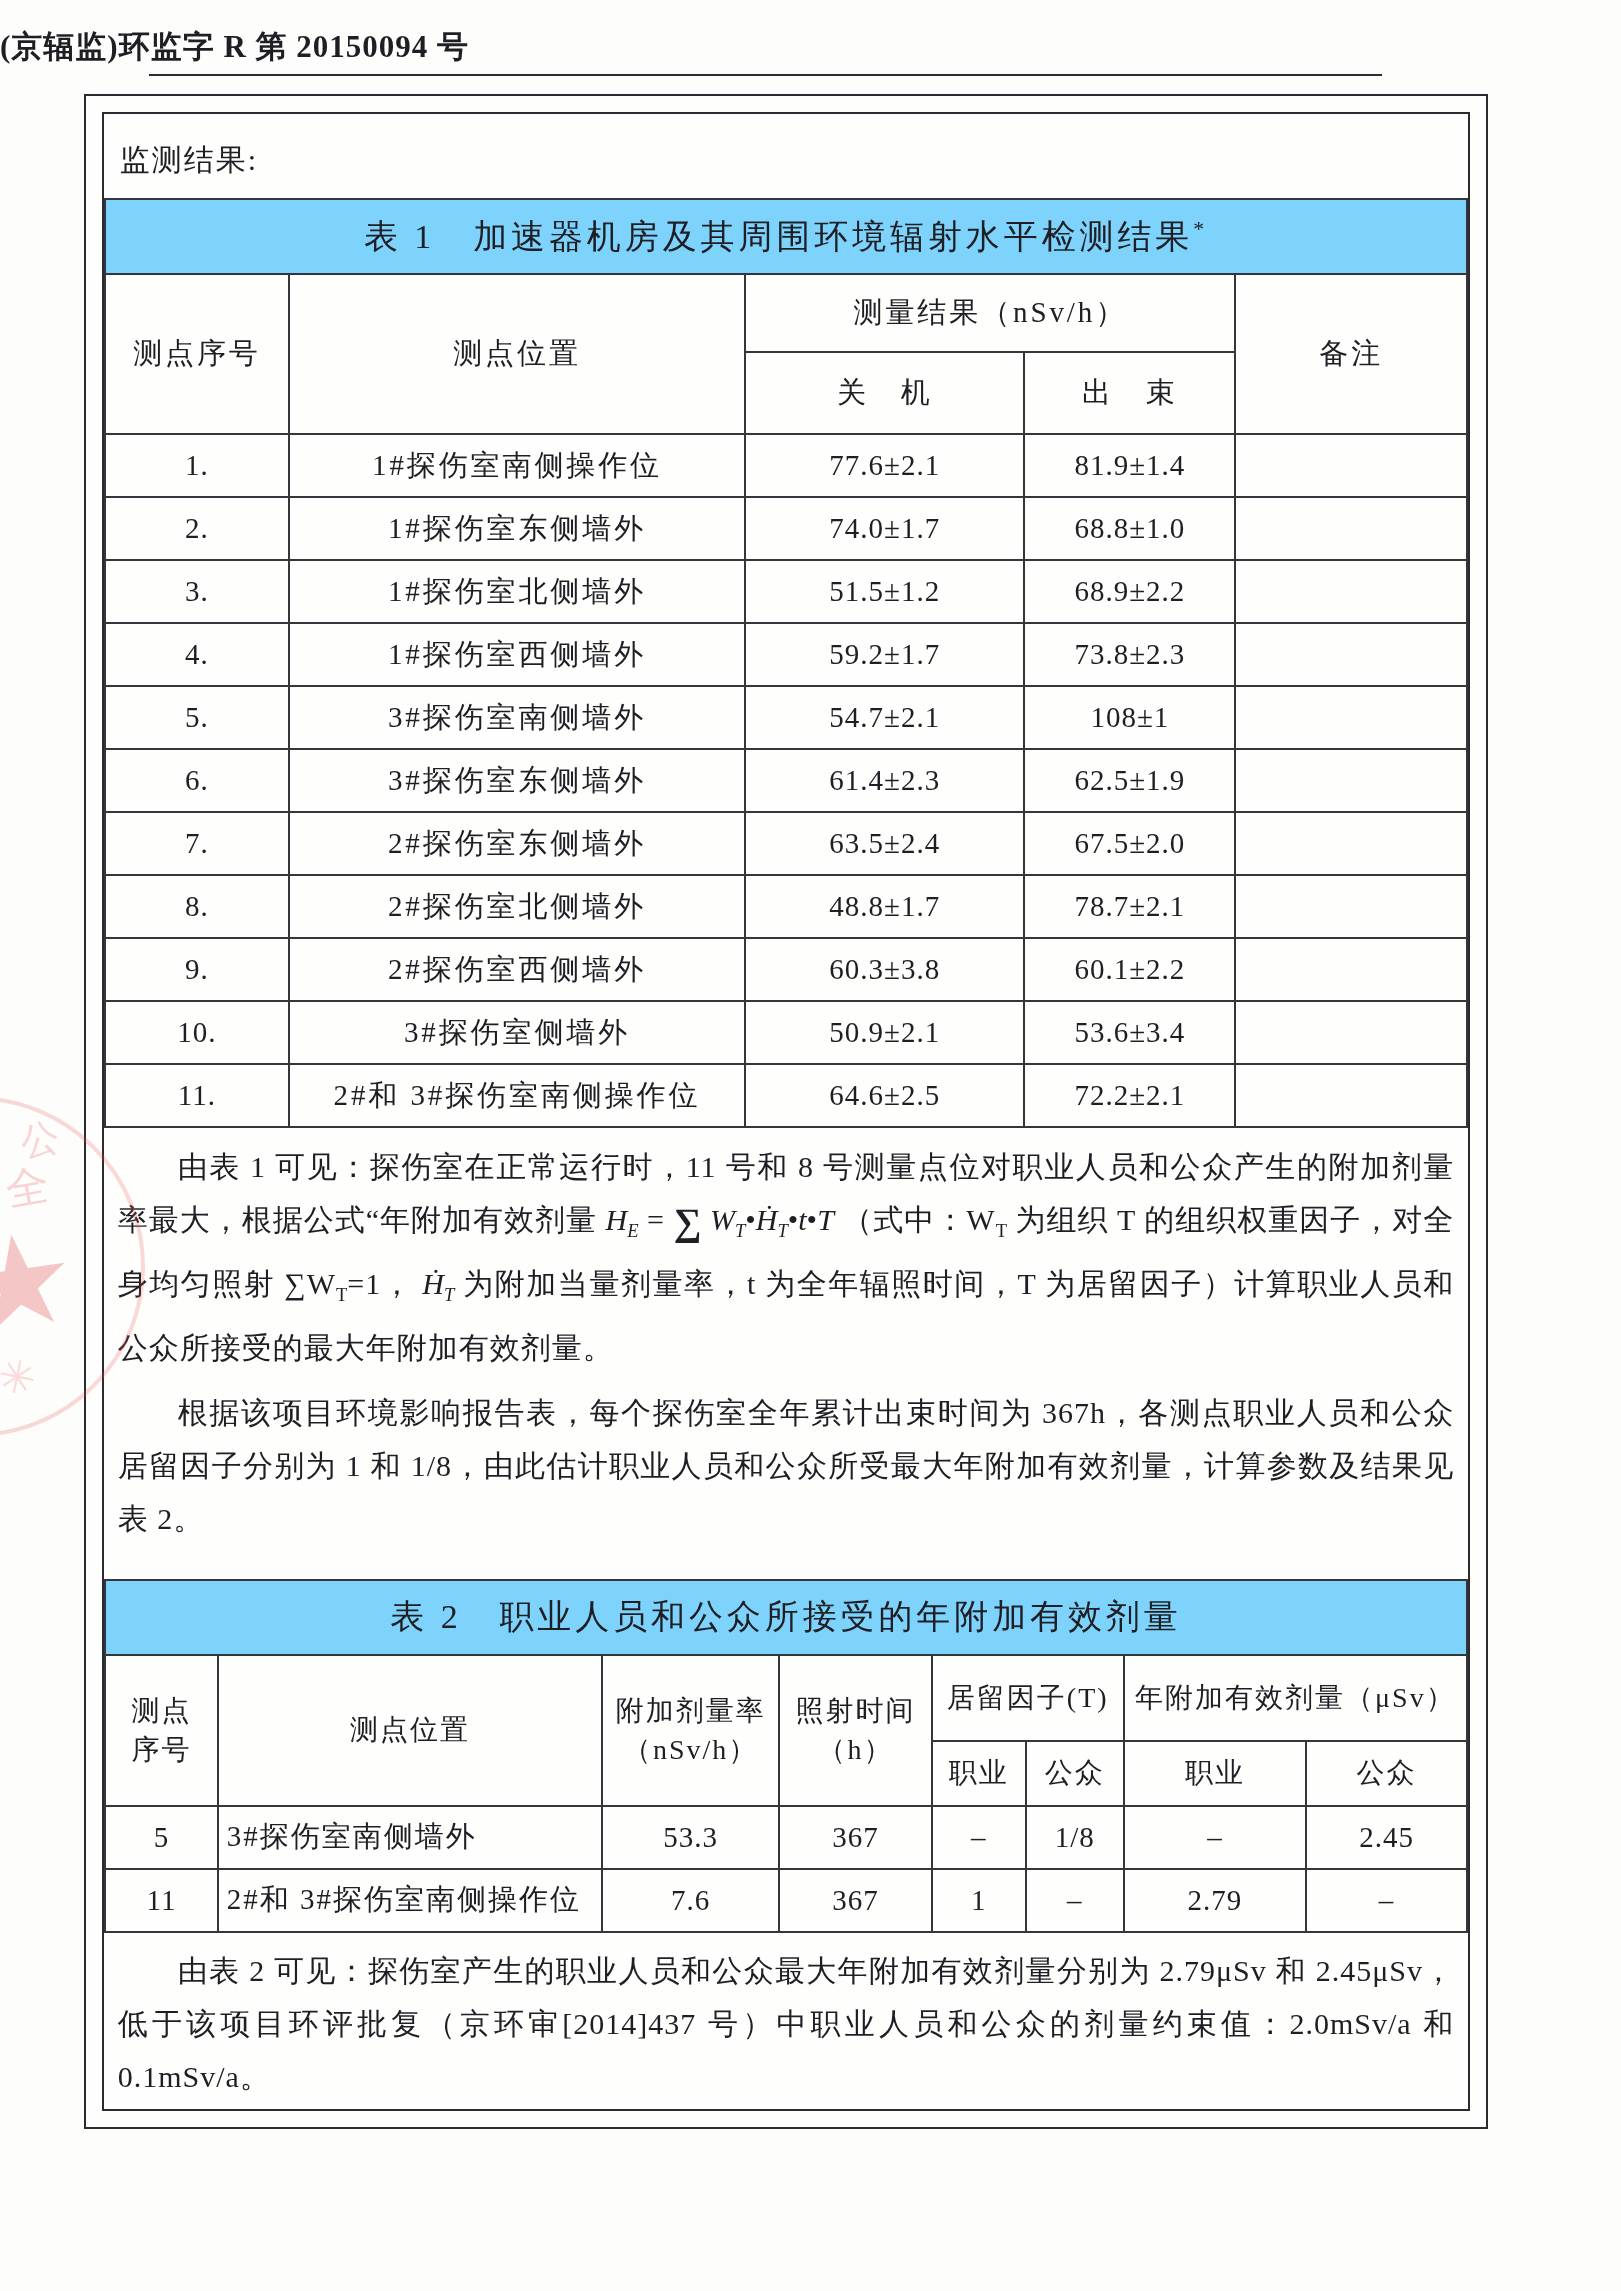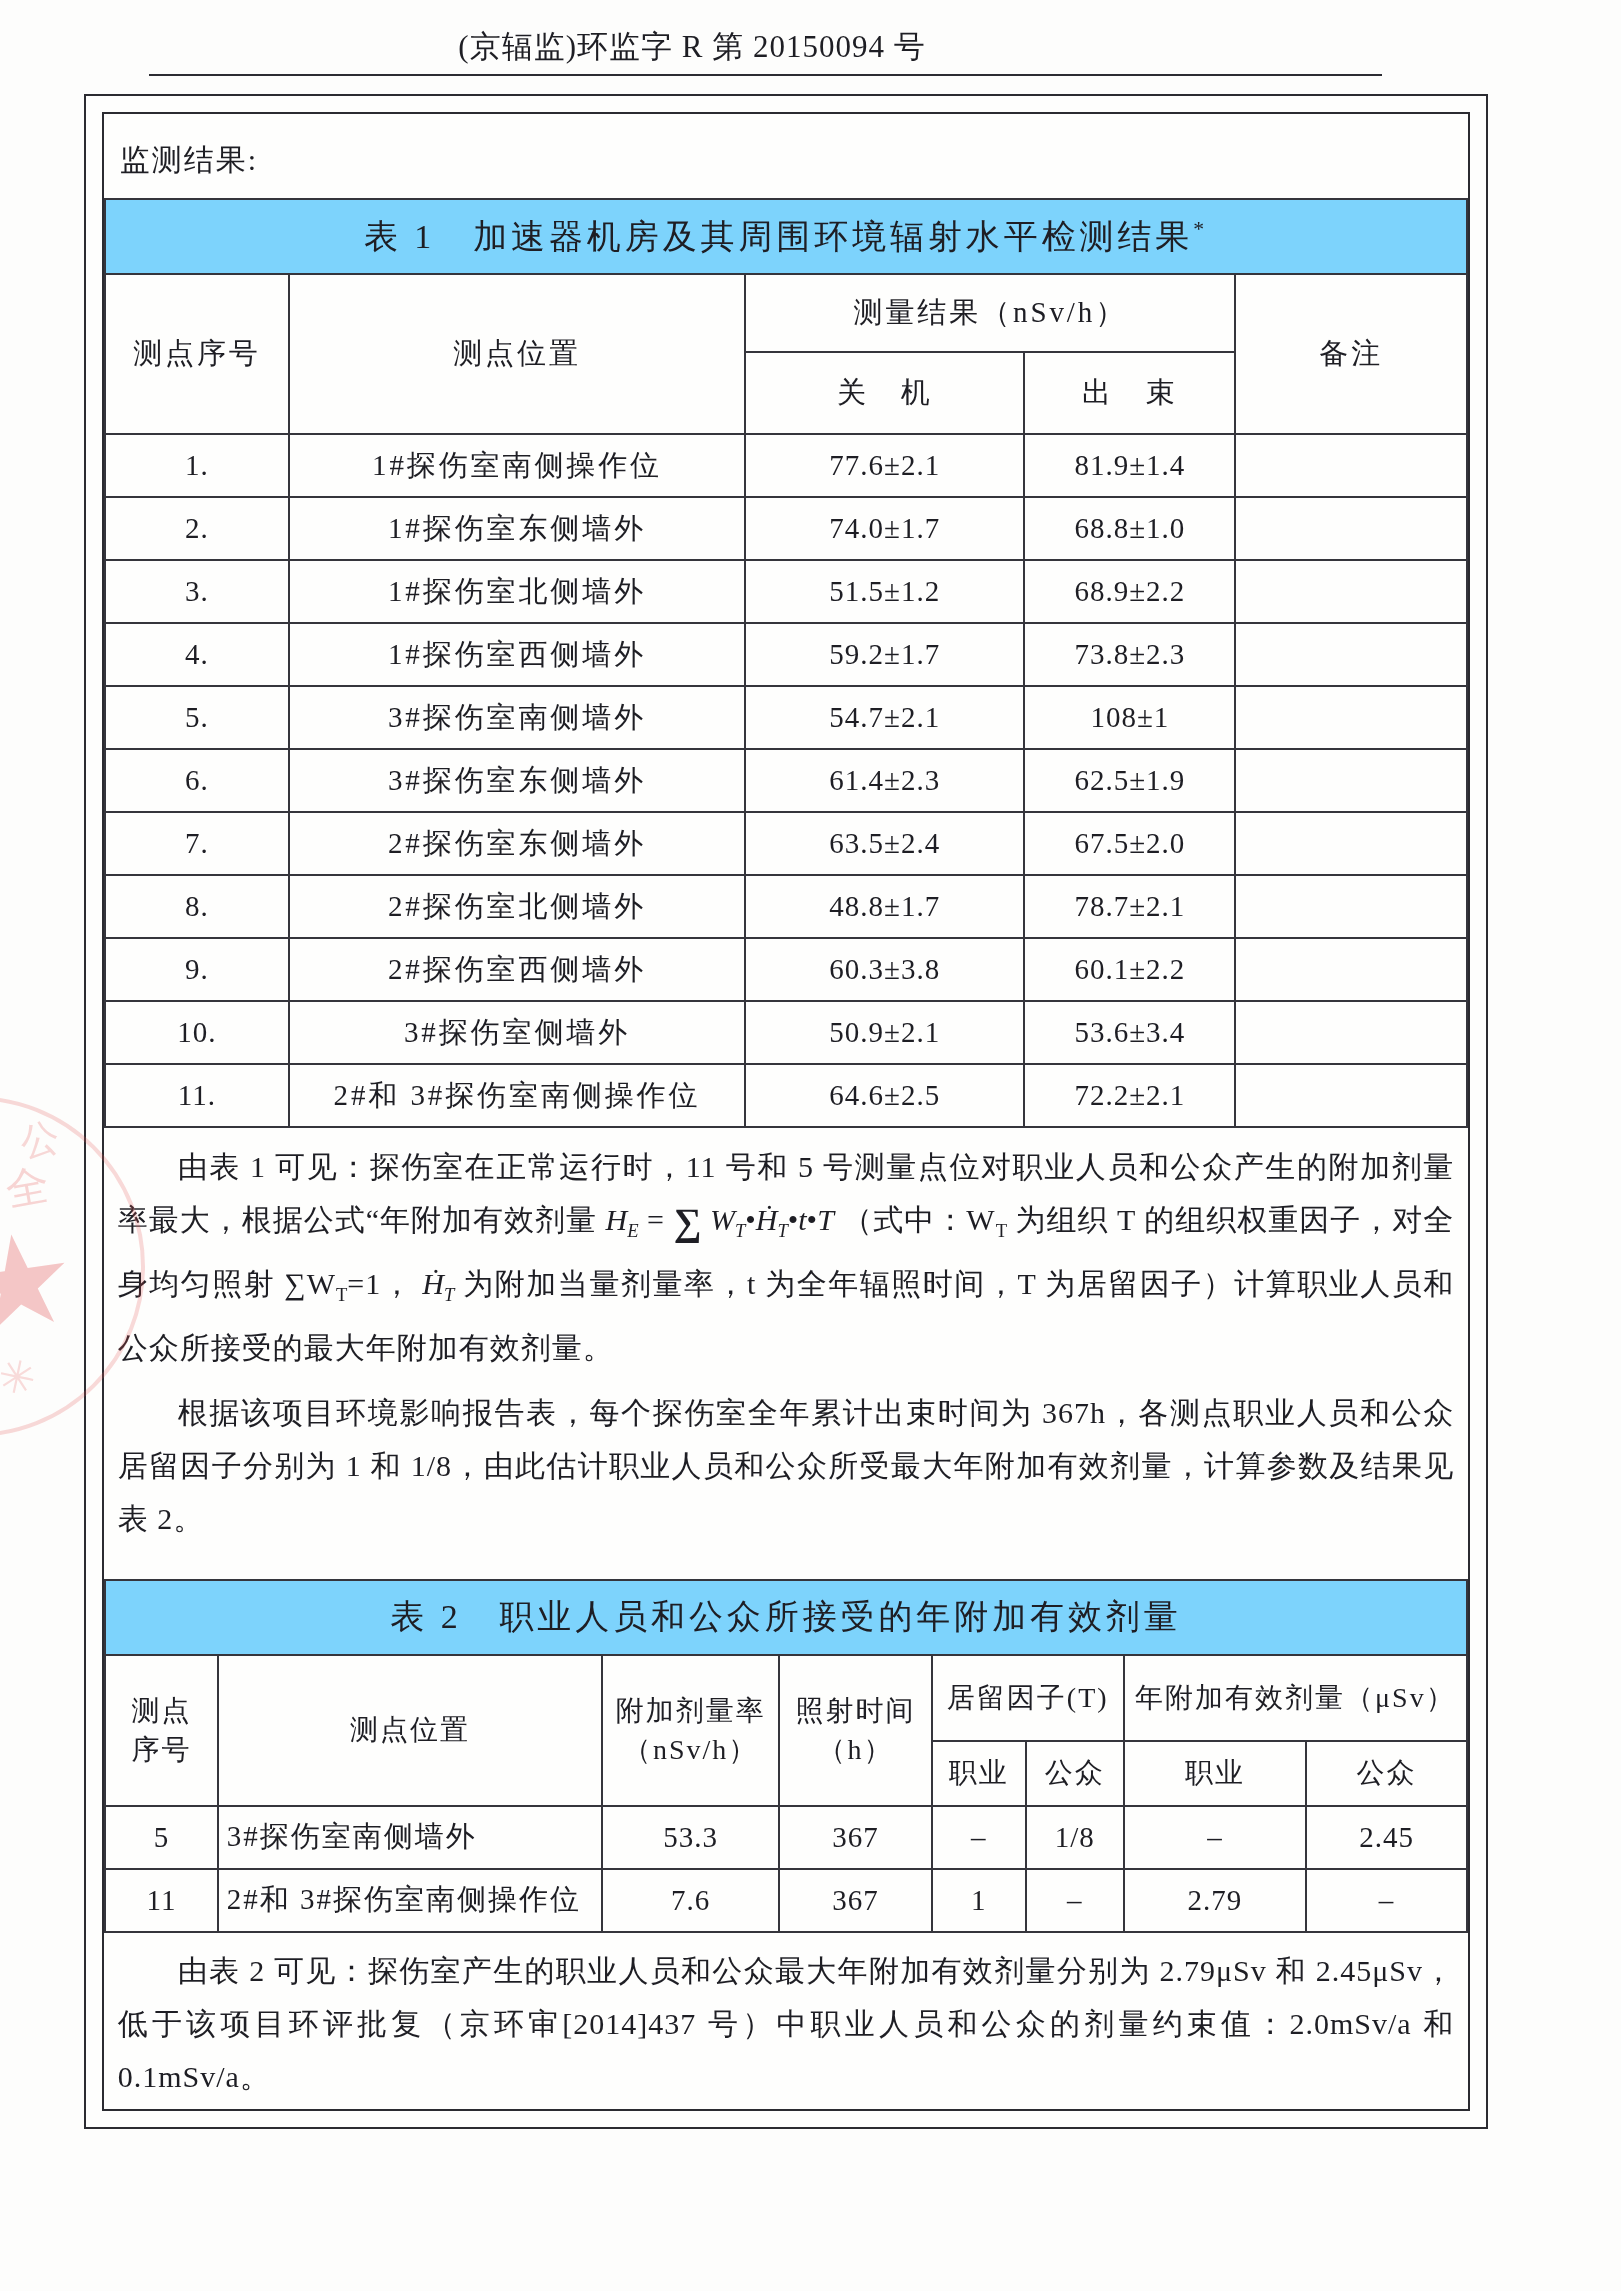--- a/index.html
+++ b/index.html
@@ -9,21 +9,21 @@
     font-family:"Liberation Serif","DejaVu Serif",serif;
     color:#1e1e24;
   }
   .page {
     position:relative; width:1621px; height:2292px;
     background:#fdfdfc; overflow:hidden;
   }
   
   .doc-number {
     position:absolute; top:25.5px; left:0; width:1384px;
-    text-align:center; font-size:31px; font-weight:400; letter-spacing:1px;
+    text-align:left; font-size:31px; font-weight:700; letter-spacing:1px;
   }
   .header-rule {
     position:absolute; top:74px; left:149px; width:1233px; height:0;
     border-top:2.9px solid #2c2c32;
   }
   
   .frame {
     position:absolute; top:94px; left:84px; width:1368px;
     border:2.9px solid #2b2b31; padding:16px; background:#fefefd;
   }
@@ -200,21 +200,21 @@
           <td class="loc">2#和 3#探伤室南侧操作位</td>
           <td>64.6±2.5</td>
           <td>72.2±2.1</td>
           <td></td>
         </tr>
       </tbody>
         </table>
 
 
       <div class="para">
-        <span>由表 1 可见：探伤室在正常运行时，11 号和 5 号测量点位对职业人员和公众产生的附加剂量率最大，根据公式“年附加有效剂量</span>
+        <span>由表 1 可见：探伤室在正常运行时，11 号和 8 号测量点位对职业人员和公众产生的附加剂量率最大，根据公式“年附加有效剂量</span>
         <span class="it">H</span><sub class="it">E</sub>
         <span>=</span>
         <span class="sum">∑</span>
         <span class="it">W</span><sub class="it">T</sub><span class="bullet">•</span><span class="it">Ḣ</span><sub class="it">T</sub><span class="bullet">•</span><span class="it">t</span><span class="bullet">•</span><span class="it">T</span>
         <span>（式中：W</span><sub>T</sub>
         <span>为组织 T 的组织权重因子，对全身均匀照射 ∑W</span><sub>T</sub><span>=1，</span>
         <span class="it">Ḣ</span><sub class="it">T</sub>
         <span>为附加当量剂量率，t 为全年辐照时间，T 为居留因子）计算职业人员和公众所接受的最大年附加有效剂量。</span>
       </div>
 

